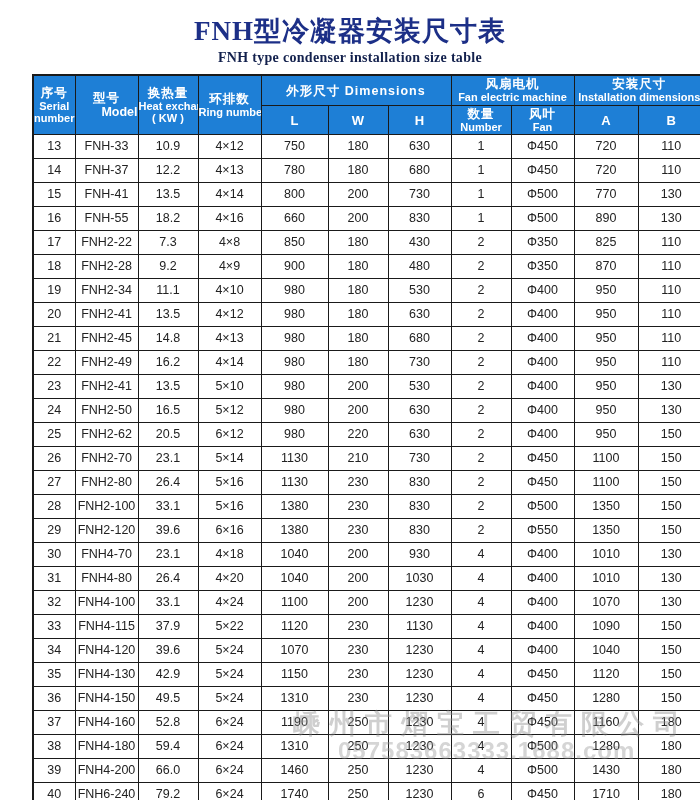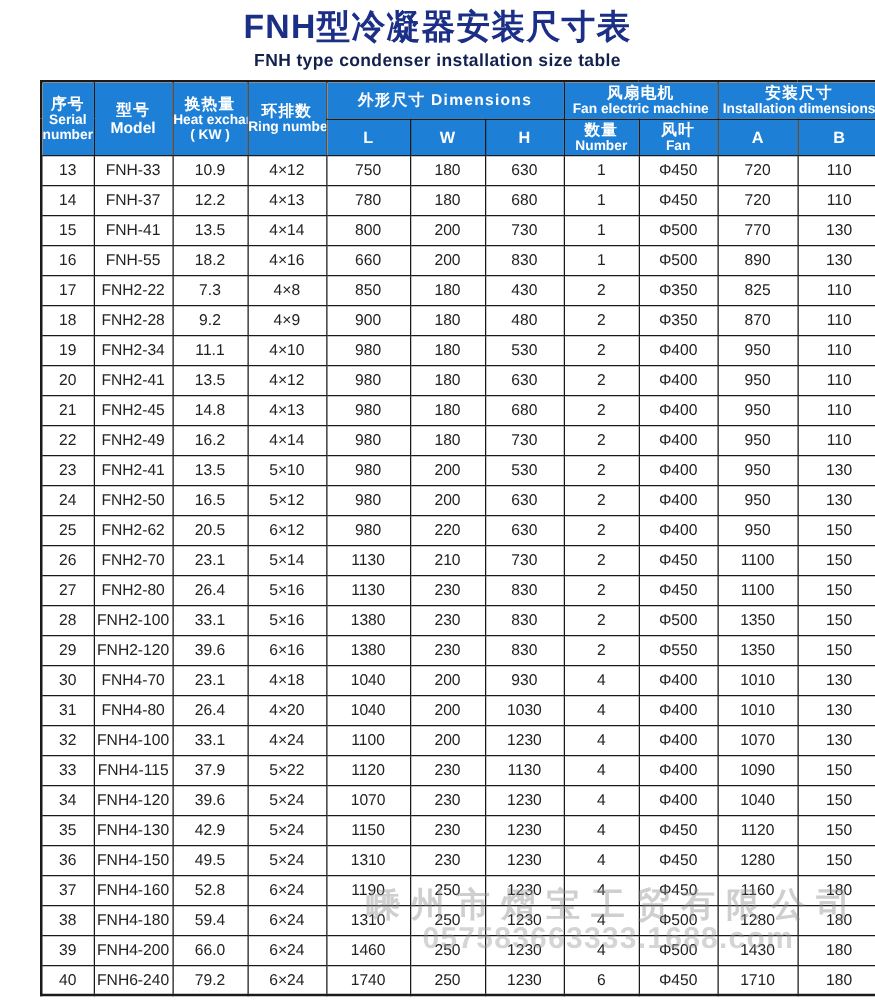--- a/index.html
+++ b/index.html
@@ -8,21 +8,21 @@
     --border-color:#1a1a1a;
   }
   *{margin:0;padding:0;box-sizing:border-box;}
   html,body{width:700px;height:800px;}
   body{
     background:#ffffff;
     font-family:"Liberation Sans", sans-serif;
     position:relative;
     overflow:hidden;
   }
-  .title-block{ text-align:center; padding-top:6px; }
+  .title-block{ text-align:center; padding-top:16px;font-family:Liberation Serif, serif; }
   .page-title{
     font-size:27px; font-weight:bold; color:var(--title-color);
     letter-spacing:1px; line-height:1.15;
   }
   .page-subtitle{
     font-size:14px; font-weight:bold; color:#13214d;
     margin-top:3px; letter-spacing:.3px;
   }
   table.size-table{
     border-collapse:collapse; table-layout:fixed;
@@ -34,21 +34,21 @@
     text-align:center; vertical-align:middle;
     overflow:hidden; white-space:nowrap;
   }
   .size-table thead th{
     background:var(--header-bg); color:#ffffff; font-weight:bold;
     padding:1px 0;
   }
   .hrow1{height:26px;} .hrow2{height:23px;}
   .zh{display:block; font-size:12.5px; line-height:1.15; letter-spacing:1px;}
   .en-sm{display:block; font-size:11px; line-height:1.1;}
-  .en-md{display:block; font-size:12.5px; line-height:1.15;}
+  .en-md{display:block; font-size:12.5px; line-height:1.15;text-align:right;}
   .big-letter{font-size:13px;}
   .one-line{font-size:12.5px; letter-spacing:1px;}
   .size-table tbody td{
     height:24px; font-size:12.5px; color:#222222;
     background:#ffffff;
   }
   .watermark{
     position:absolute; pointer-events:none; z-index:5;
     font-weight:bold; white-space:nowrap;
   }

